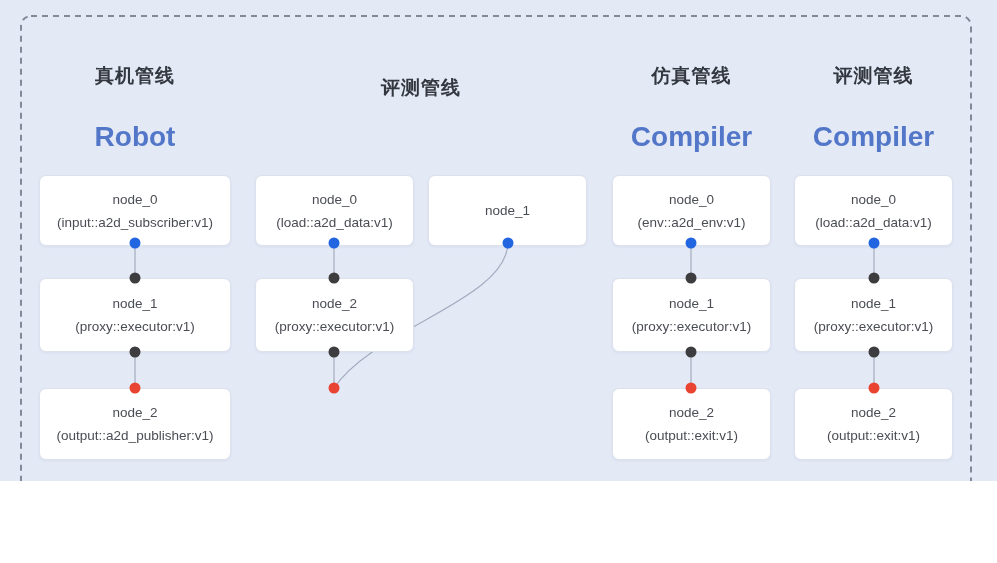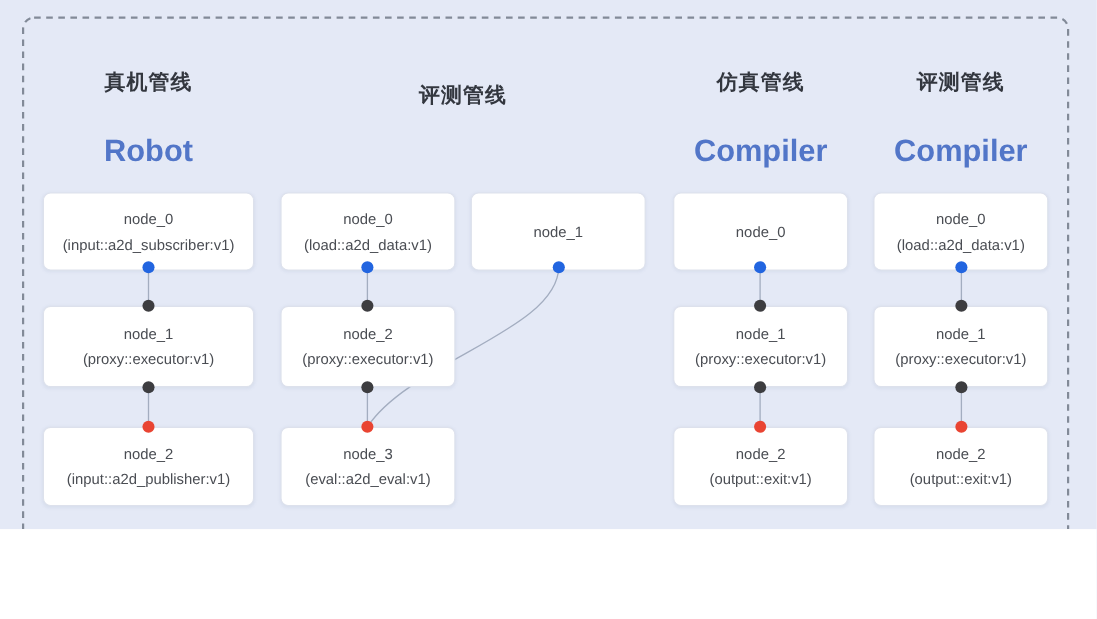--- a/index.html
+++ b/index.html
@@ -124,41 +124,38 @@
   <div class="node-box c-robot r-1">
     <div>node_0</div>
     <div>(input::a2d_subscriber:v1)</div>
   </div>
   <div class="node-box c-robot r-2">
     <div>node_1</div>
     <div>(proxy::executor:v1)</div>
   </div>
   <div class="node-box c-robot r-3">
     <div>node_2</div>
-    <div>(input::a2d_publisher:v1)</div>
+    <div>(output::a2d_publisher:v1)</div>
   </div>
 
   <div class="node-box c-eval-a r-1">
     <div>node_0</div>
     <div>(load::a2d_data:v1)</div>
   </div>
   <div class="node-box c-eval-b r-1">
     <div>node_1</div>
   </div>
   <div class="node-box c-eval-a r-2">
     <div>node_2</div>
     <div>(proxy::executor:v1)</div>
   </div>
-  <div class="node-box c-eval-a r-3">
-    <div>node_3</div>
-    <div>(eval::a2d_eval:v1)</div>
-  </div>
 
   <div class="node-box c-sim r-1">
     <div>node_0</div>
+    <div>(env::a2d_env:v1)</div>
   </div>
   <div class="node-box c-sim r-2">
     <div>node_1</div>
     <div>(proxy::executor:v1)</div>
   </div>
   <div class="node-box c-sim r-3">
     <div>node_2</div>
     <div>(output::exit:v1)</div>
   </div>
 

